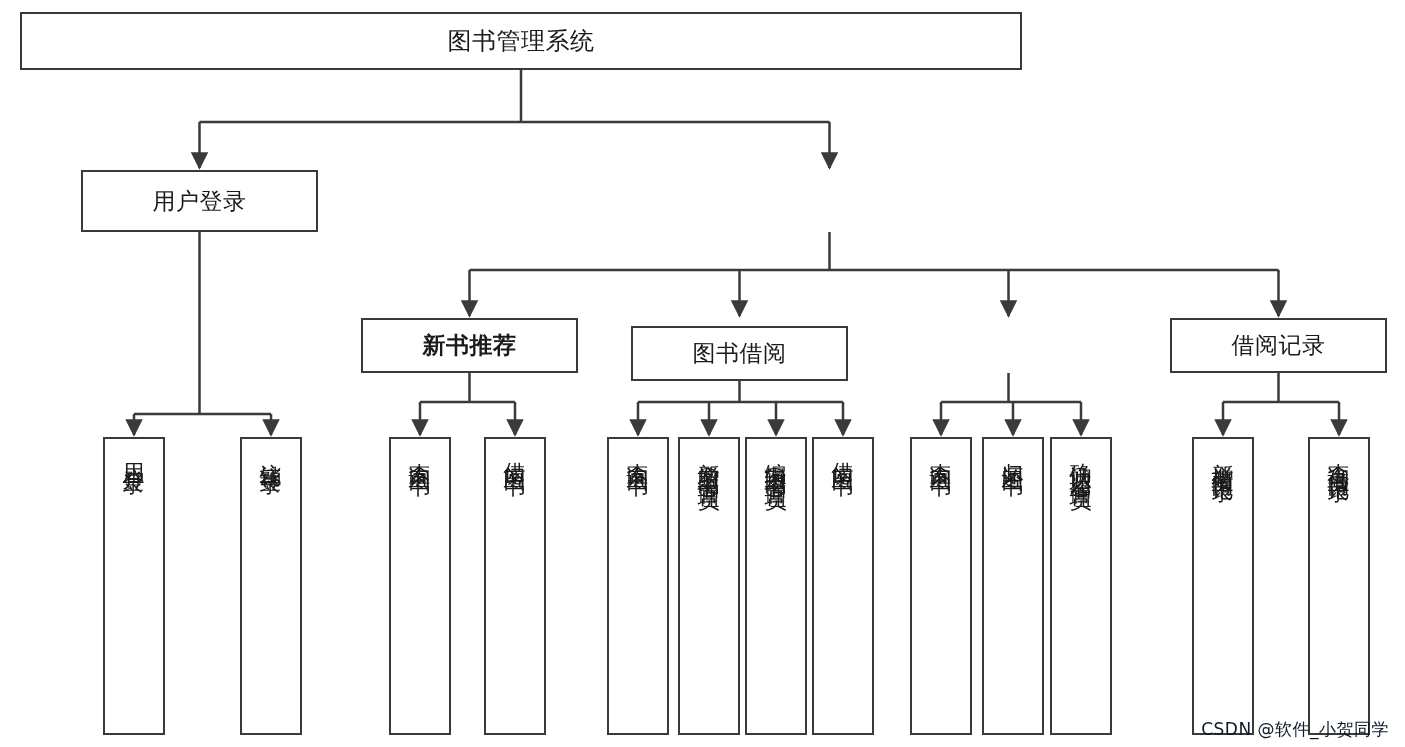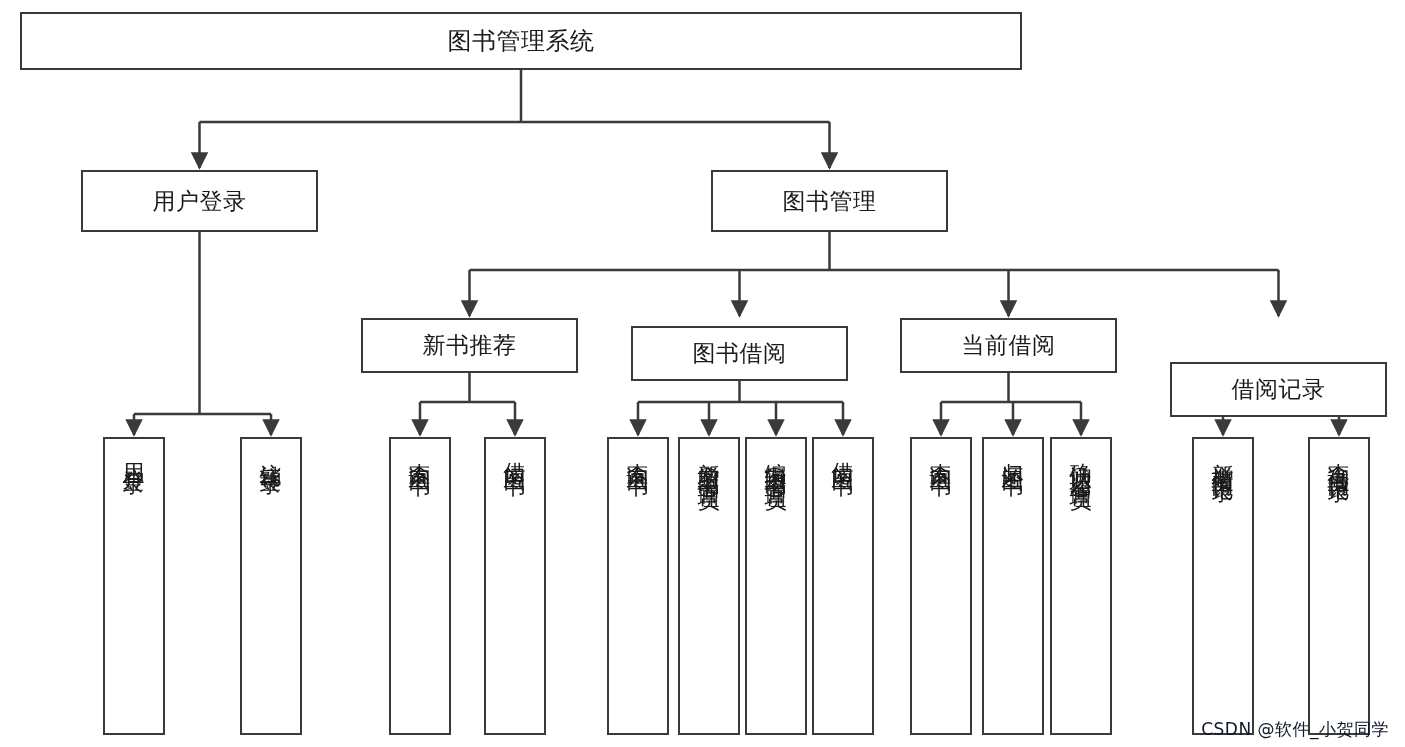--- a/index.html
+++ b/index.html
@@ -123,34 +123,28 @@
       </g>
   </svg>
 
   <div class="node horiz root" id="n-root" style="left: 20px; top: 12px; width: 1002px; height: 58px;">
     <span class="label">图书管理系统</span>
   </div>
 
   <div class="node horiz" id="n-user_login" style="left: 81px; top: 170px; width: 237px; height: 62px;">
     <span class="label">用户登录</span>
   </div>
-  <div class="node horiz" id="n-book_manage" style="left: 711px; top: 170px; width: 237px; height: 62px;">
-    <span class="label">图书管理</span>
-  </div>
 
-  <div class="node horiz" id="n-new_book_rec" style="left: 361px; top: 318px; width: 217px; height: 55px;">
+  <div class="node horiz" id="n-new_book_rec" style="left: 361px; top: 318px; width: 217px; height: 55px; font-weight: bold;">
     <span class="label">新书推荐</span>
   </div>
   <div class="node horiz" id="n-book_borrow" style="left: 631px; top: 326px; width: 217px; height: 55px;">
     <span class="label">图书借阅</span>
   </div>
-  <div class="node horiz" id="n-current_borrow" style="left: 900px; top: 318px; width: 217px; height: 55px;">
-    <span class="label">当前借阅</span>
-  </div>
-  <div class="node horiz" id="n-borrow_record" style="left: 1170px; top: 318px; width: 217px; height: 55px; margin-top: 44px;">
+  <div class="node horiz" id="n-borrow_record" style="left: 1170px; top: 318px; width: 217px; height: 55px;">
     <span class="label">借阅记录</span>
   </div>
 
   <div class="node vert" id="n-leaf_user_login" style="left: 103px; top: 437px; width: 62px; height: 298px;">
     <span class="label">用户登录</span>
   </div>
   <div class="node vert" id="n-leaf_user_logout" style="left: 240px; top: 437px; width: 62px; height: 298px;">
     <span class="label">注销登录</span>
   </div>
   <div class="node vert" id="n-leaf_query_book_a" style="left: 389px; top: 437px; width: 62px; height: 298px;">

